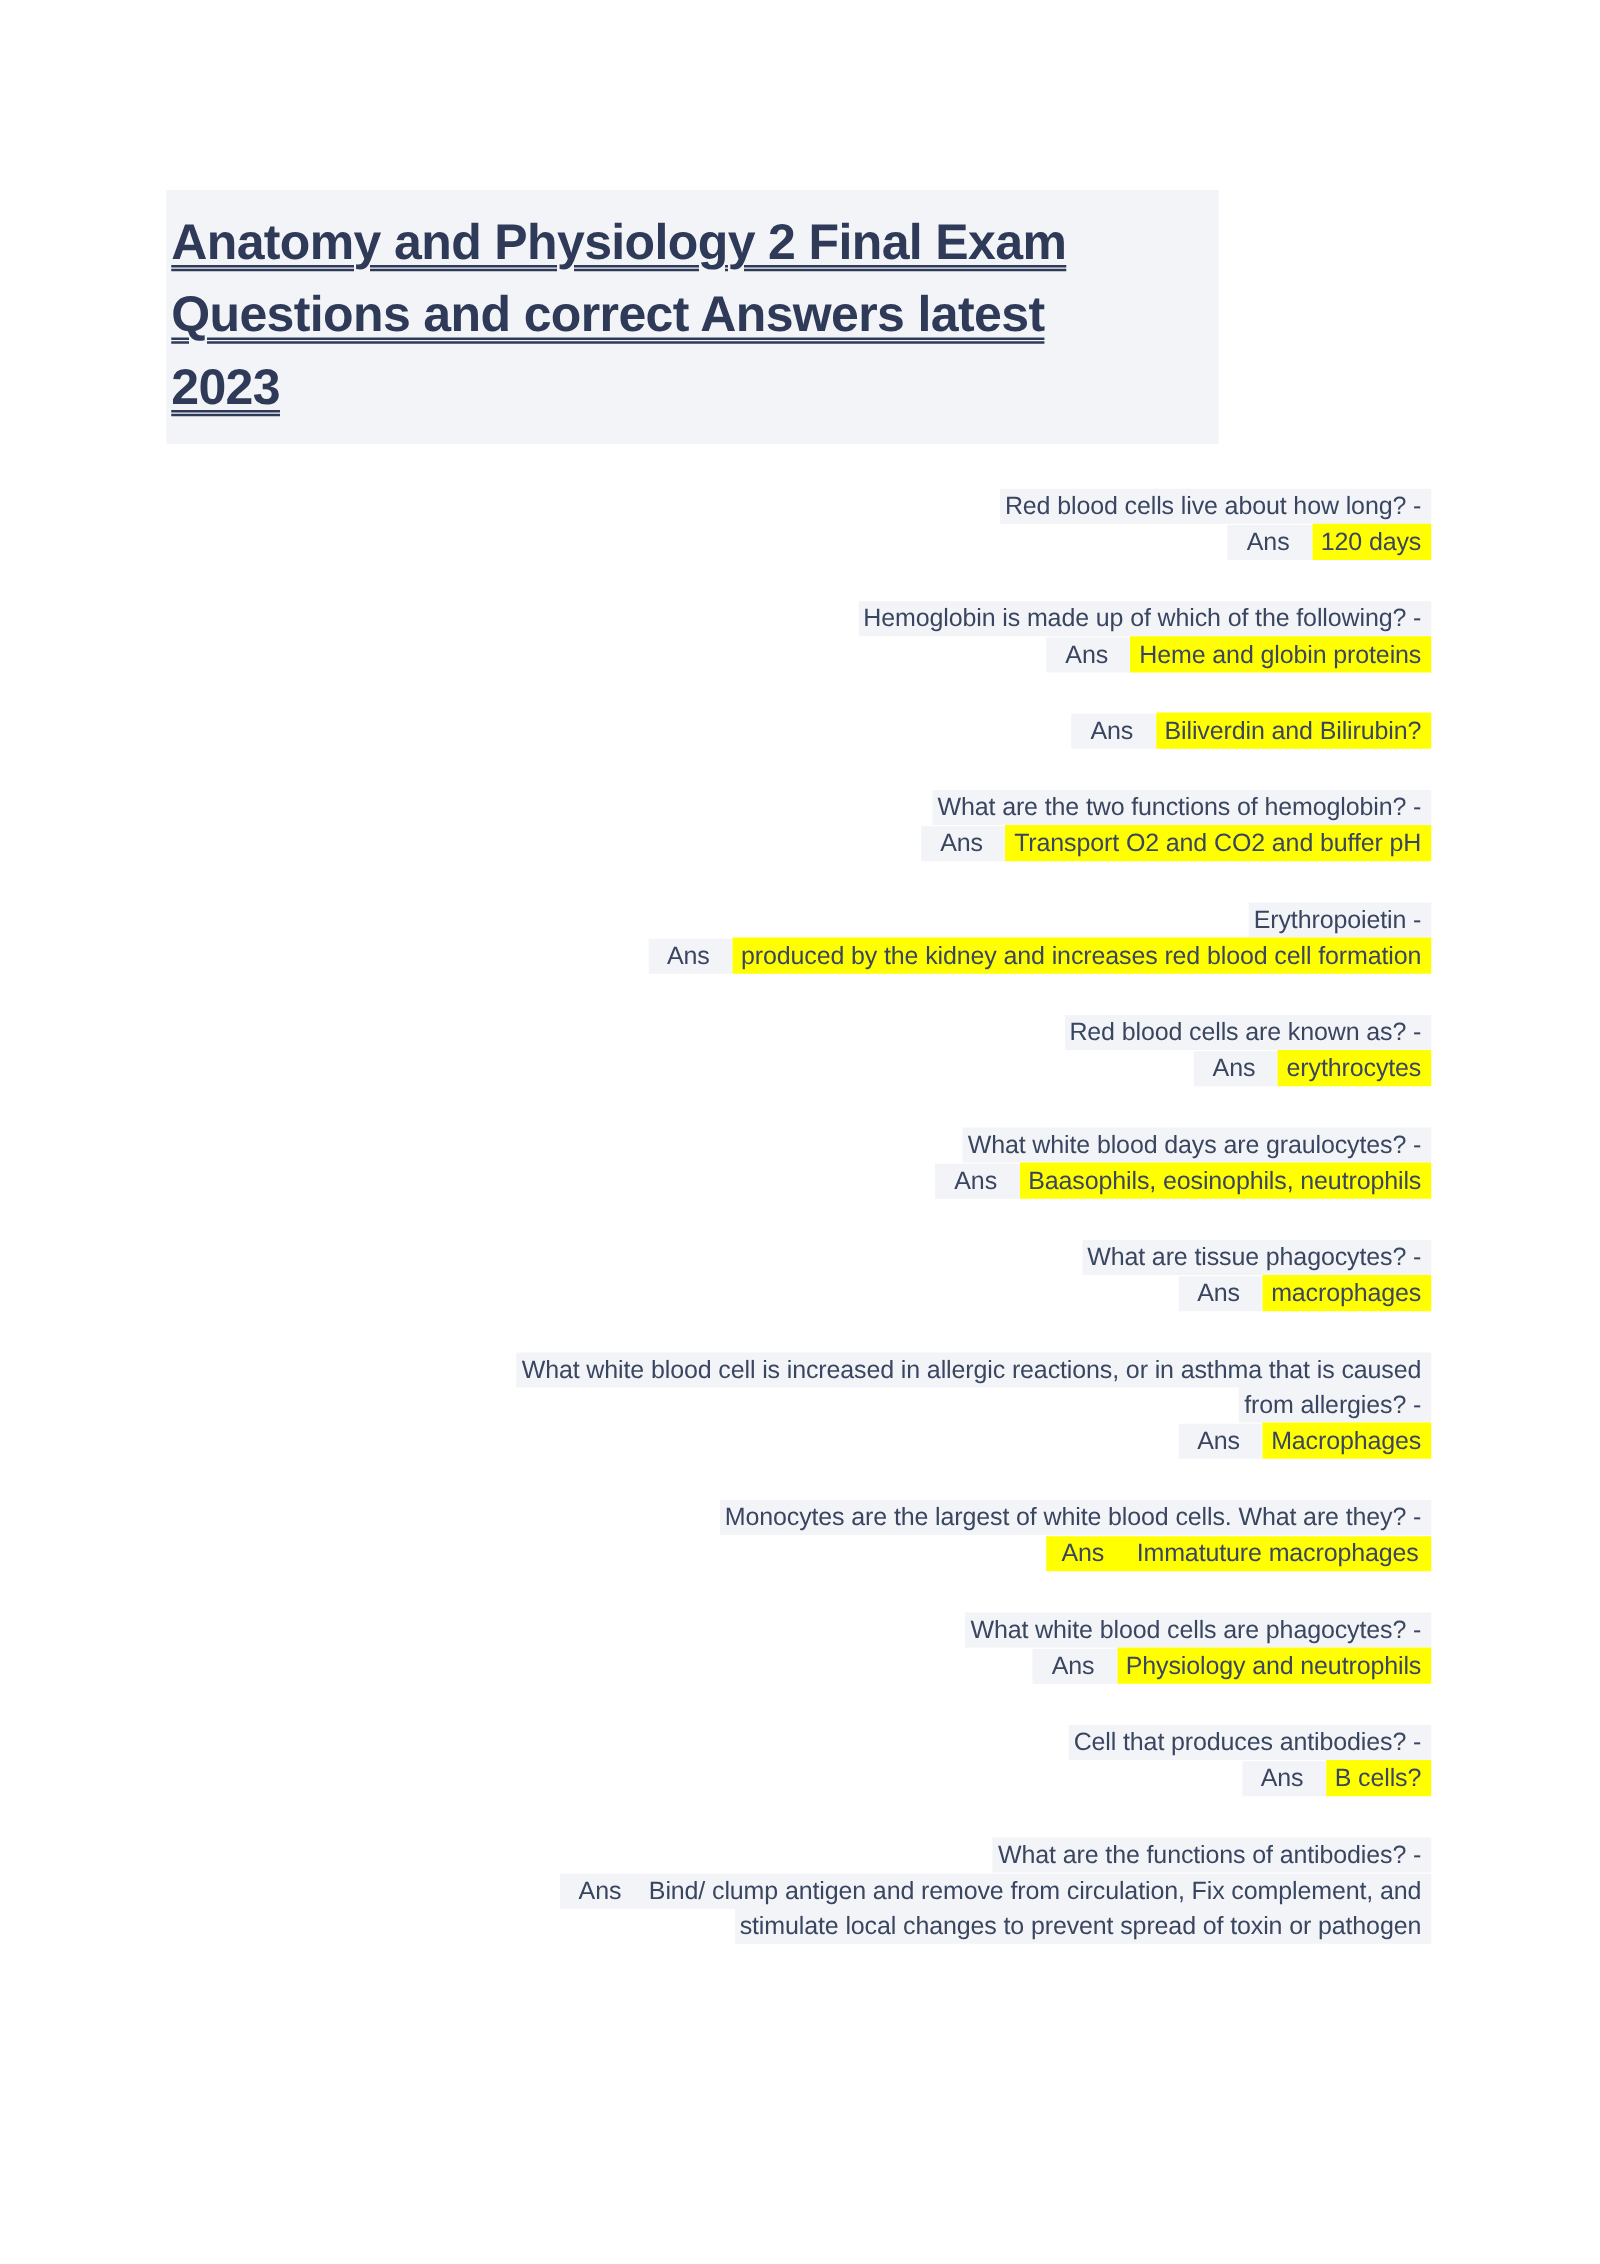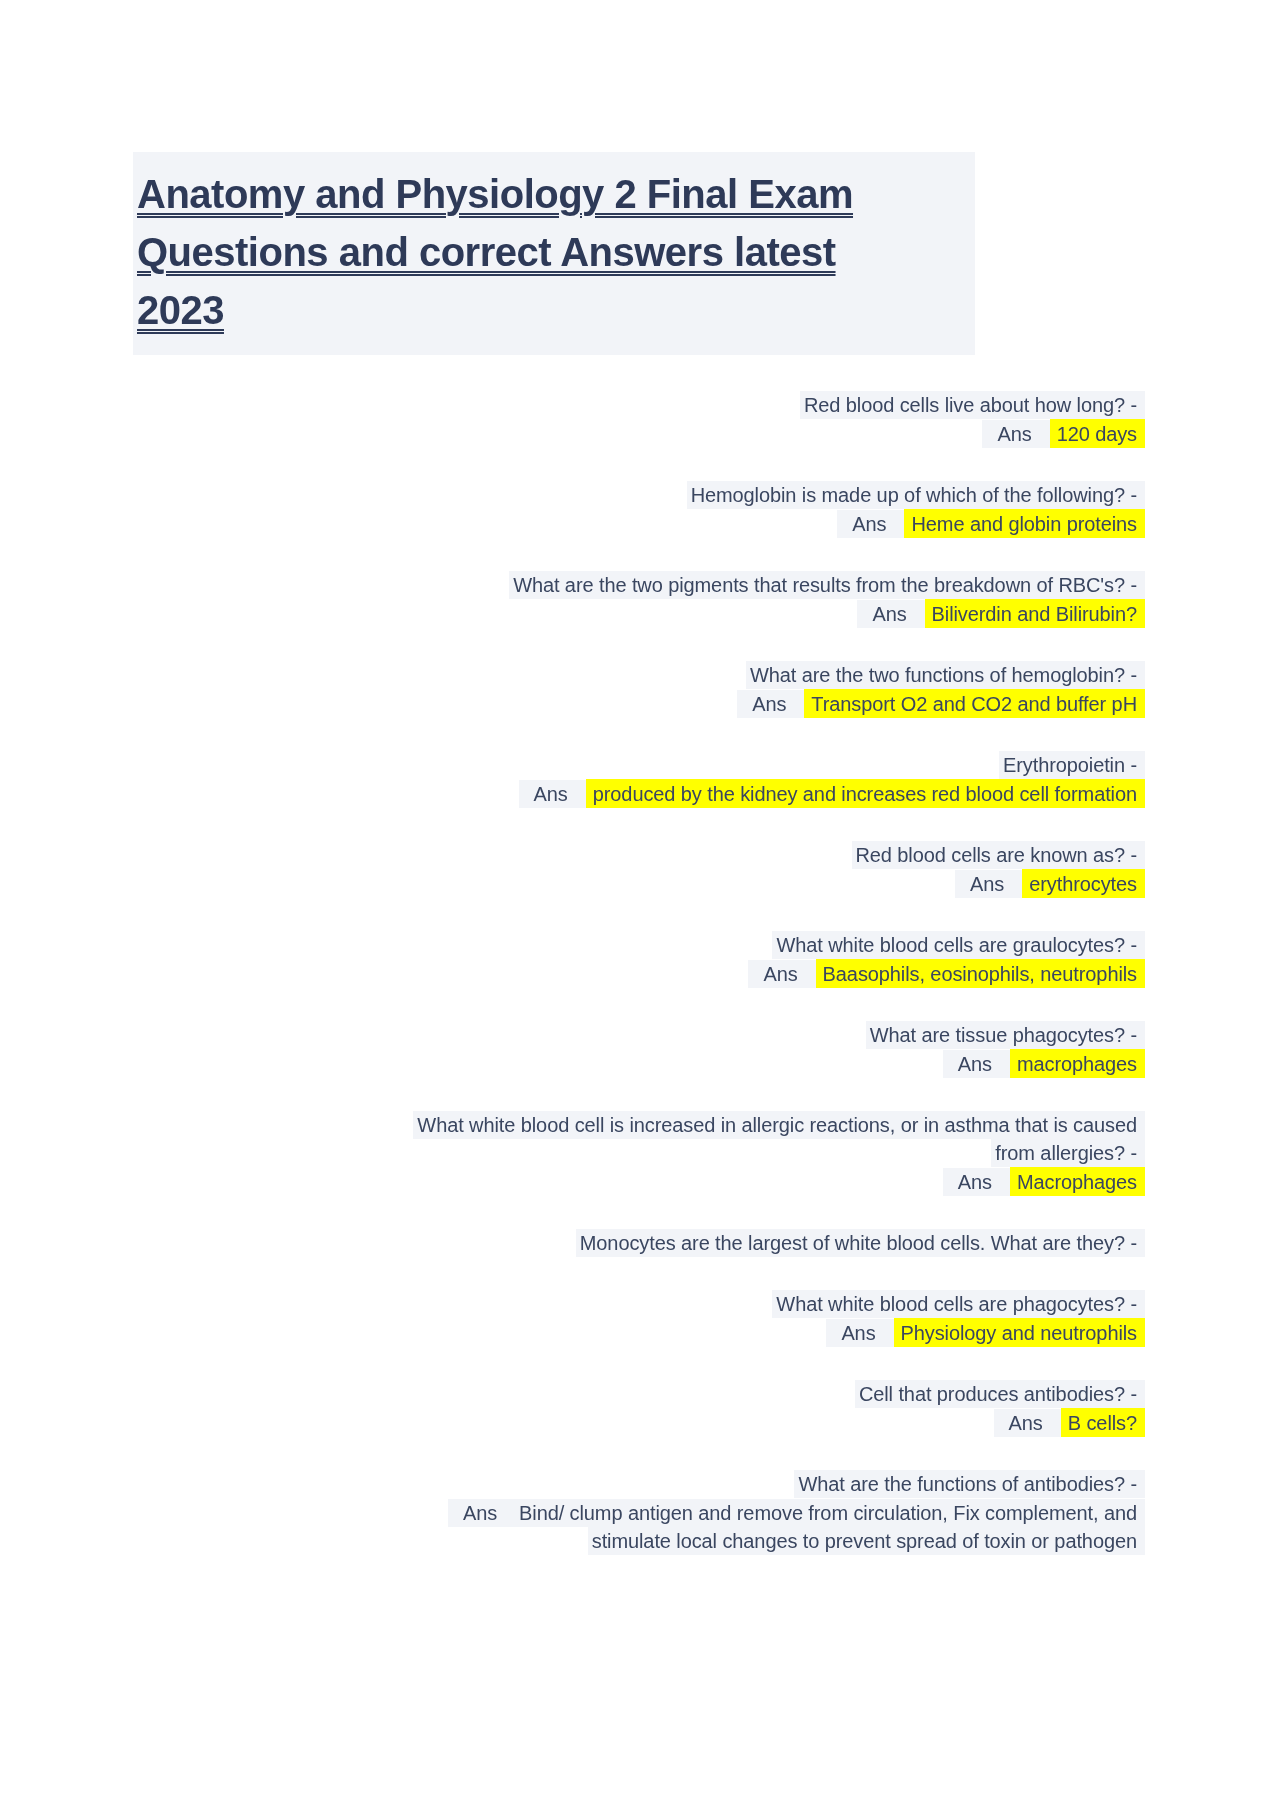--- a/index.html
+++ b/index.html
@@ -66,49 +66,49 @@
   <div class="qa-list">
       <div class="qa-pair">
         <div class="question"><span class="hl-gray q-line">Red blood cells live about how long? -</span></div>
         <div class="answer"><span class="hl-gray ans-label">Ans</span><span class="hl-yellow ans-text">120 days</span></div>
       </div>
       <div class="qa-pair">
         <div class="question"><span class="hl-gray q-line">Hemoglobin is made up of which of the following? -</span></div>
         <div class="answer"><span class="hl-gray ans-label">Ans</span><span class="hl-yellow ans-text">Heme and globin proteins</span></div>
       </div>
       <div class="qa-pair">
-        <div class="question"><span class="hl-gray q-line">What are the two pigments that results from the breakdown of RBC's? -</span></div>
         <div class="answer"><span class="hl-gray ans-label">Ans</span><span class="hl-yellow ans-text">Biliverdin and Bilirubin?</span></div>
       </div>
       <div class="qa-pair">
         <div class="question"><span class="hl-gray q-line">What are the two functions of hemoglobin? -</span></div>
         <div class="answer"><span class="hl-gray ans-label">Ans</span><span class="hl-yellow ans-text">Transport O2 and CO2 and buffer pH</span></div>
       </div>
       <div class="qa-pair">
         <div class="question"><span class="hl-gray q-line">Erythropoietin -</span></div>
         <div class="answer"><span class="hl-gray ans-label">Ans</span><span class="hl-yellow ans-text">produced by the kidney and increases red blood cell formation</span></div>
       </div>
       <div class="qa-pair">
         <div class="question"><span class="hl-gray q-line">Red blood cells are known as? -</span></div>
         <div class="answer"><span class="hl-gray ans-label">Ans</span><span class="hl-yellow ans-text">erythrocytes</span></div>
       </div>
       <div class="qa-pair">
-        <div class="question"><span class="hl-gray q-line">What white blood cells are graulocytes? -</span></div>
+        <div class="question"><span class="hl-gray q-line">What white blood days are graulocytes? -</span></div>
         <div class="answer"><span class="hl-gray ans-label">Ans</span><span class="hl-yellow ans-text">Baasophils, eosinophils, neutrophils</span></div>
       </div>
       <div class="qa-pair">
         <div class="question"><span class="hl-gray q-line">What are tissue phagocytes? -</span></div>
         <div class="answer"><span class="hl-gray ans-label">Ans</span><span class="hl-yellow ans-text">macrophages</span></div>
       </div>
       <div class="qa-pair">
         <div class="question"><span class="hl-gray q-line">What white blood cell is increased in allergic reactions, or in asthma that is caused</span><br><span class="hl-gray q-line">from allergies? -</span></div>
         <div class="answer"><span class="hl-gray ans-label">Ans</span><span class="hl-yellow ans-text">Macrophages</span></div>
       </div>
       <div class="qa-pair">
         <div class="question"><span class="hl-gray q-line">Monocytes are the largest of white blood cells. What are they? -</span></div>
+        <div class="answer"><span class="hl-yellow ans-full"><span class="ans-label-inner">Ans</span><span>Immatuture macrophages</span></span></div>
       </div>
       <div class="qa-pair">
         <div class="question"><span class="hl-gray q-line">What white blood cells are phagocytes? -</span></div>
         <div class="answer"><span class="hl-gray ans-label">Ans</span><span class="hl-yellow ans-text">Physiology and neutrophils</span></div>
       </div>
       <div class="qa-pair">
         <div class="question"><span class="hl-gray q-line">Cell that produces antibodies? -</span></div>
         <div class="answer"><span class="hl-gray ans-label">Ans</span><span class="hl-yellow ans-text">B cells?</span></div>
       </div>
       <div class="qa-pair">

